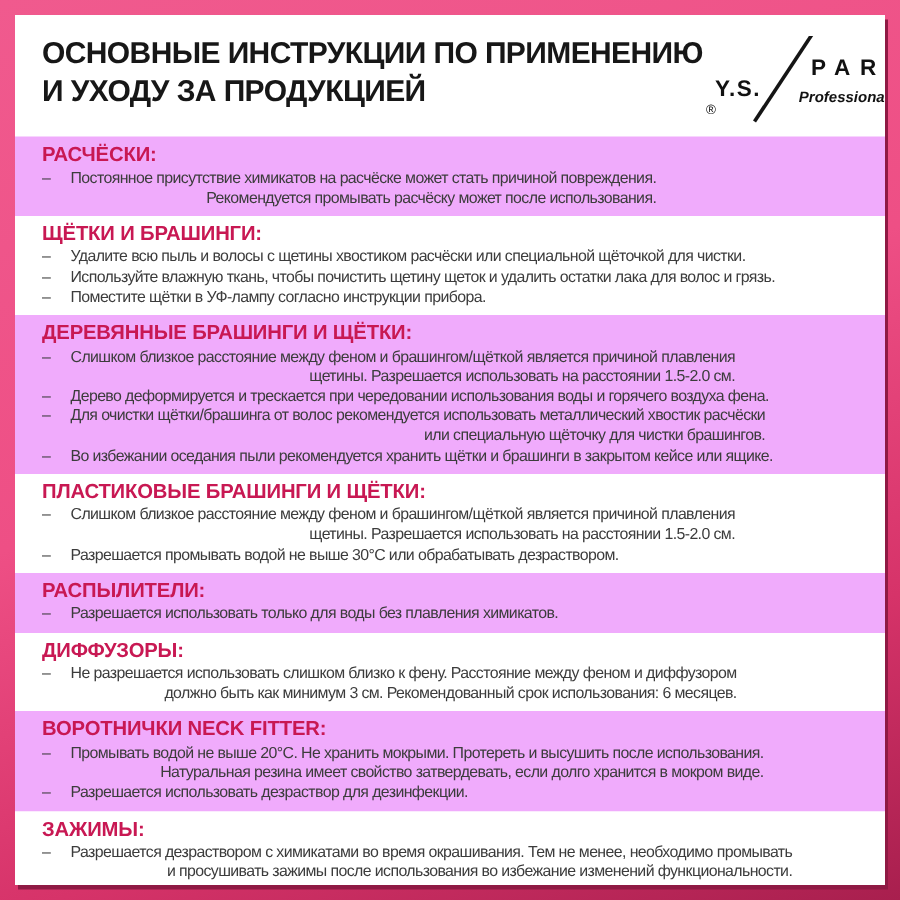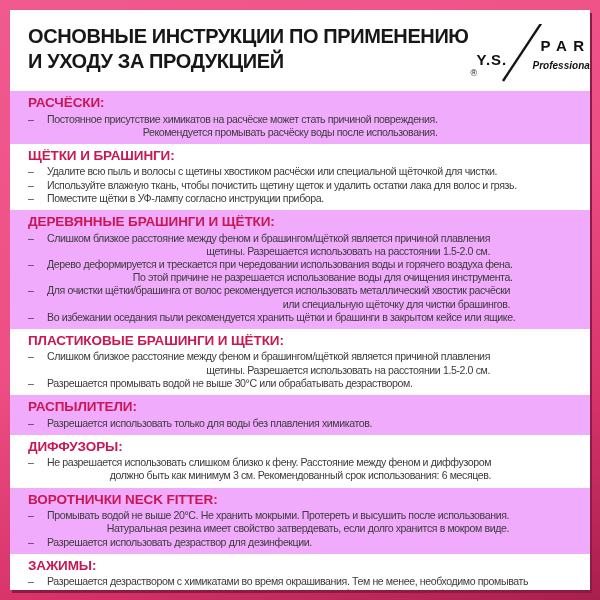--- a/index.html
+++ b/index.html
@@ -76,21 +76,21 @@
         <span class="logo-reg">®</span>
       </div>
     </div>
 
     <div class="section s-pink">
       <h2 class="sec-heading">РАСЧЁСКИ:</h2>
       <div class="bullet">
         <span class="dash">–</span>
         <div class="blines">
           <div class="bline">Постоянное присутствие химикатов на расчёске может стать причиной повреждения.</div>
-          <div class="bline">Рекомендуется промывать расчёску воды после использования.</div>
+          <div class="bline">Рекомендуется промывать расчёску может после использования.</div>
         </div>
       </div>
     </div>
 
     <div class="section s-white">
       <h2 class="sec-heading">ЩЁТКИ И БРАШИНГИ:</h2>
       <div class="bullet">
         <span class="dash">–</span>
         <div class="blines">
           <div class="bline">Удалите всю пыль и волосы с щетины хвостиком расчёски или специальной щёточкой для чистки.</div>
@@ -116,21 +116,20 @@
         <span class="dash">–</span>
         <div class="blines">
           <div class="bline">Слишком близкое расстояние между феном и брашингом/щёткой является причиной плавления</div>
           <div class="bline">щетины. Разрешается использовать на расстоянии 1.5-2.0 см.</div>
         </div>
       </div>
       <div class="bullet">
         <span class="dash">–</span>
         <div class="blines">
           <div class="bline">Дерево деформируется и трескается при чередовании использования воды и горячего воздуха фена.</div>
-          <div class="bline">По этой причине не разрешается использование воды для очищения инструмента.</div>
         </div>
       </div>
       <div class="bullet">
         <span class="dash">–</span>
         <div class="blines">
           <div class="bline">Для очистки щётки/брашинга от волос рекомендуется использовать металлический хвостик расчёски</div>
           <div class="bline">или специальную щёточку для чистки брашингов.</div>
         </div>
       </div>
       <div class="bullet">

